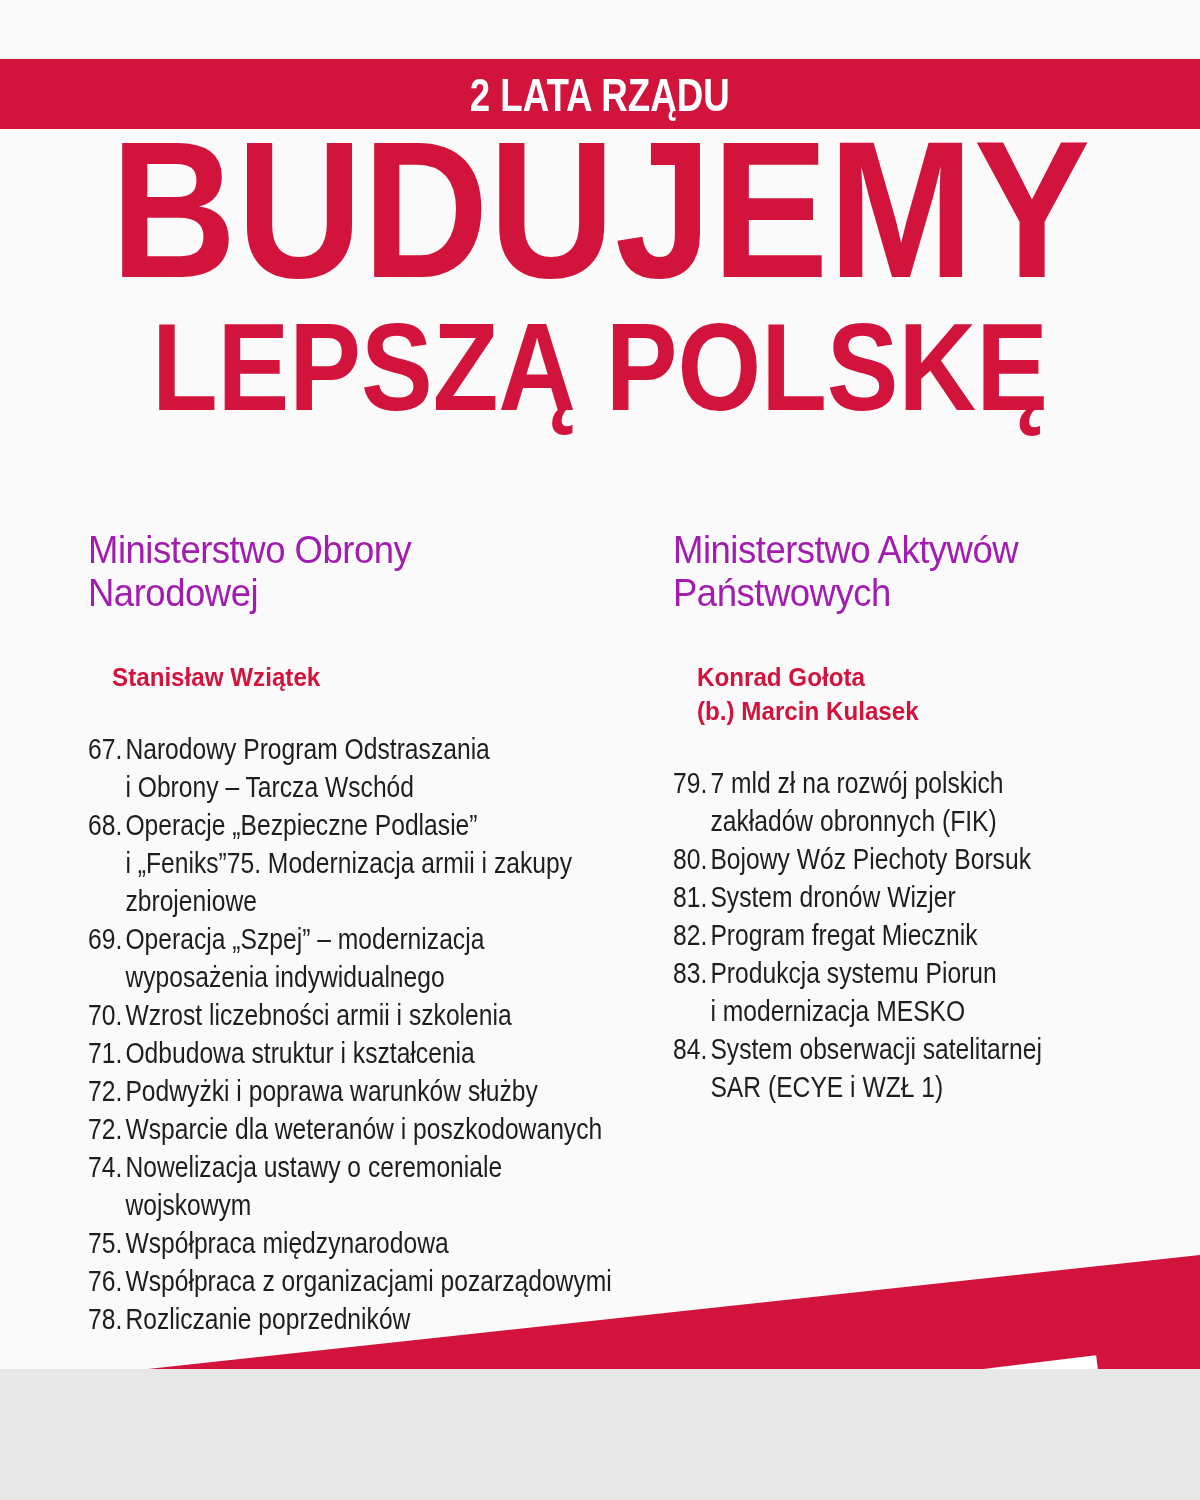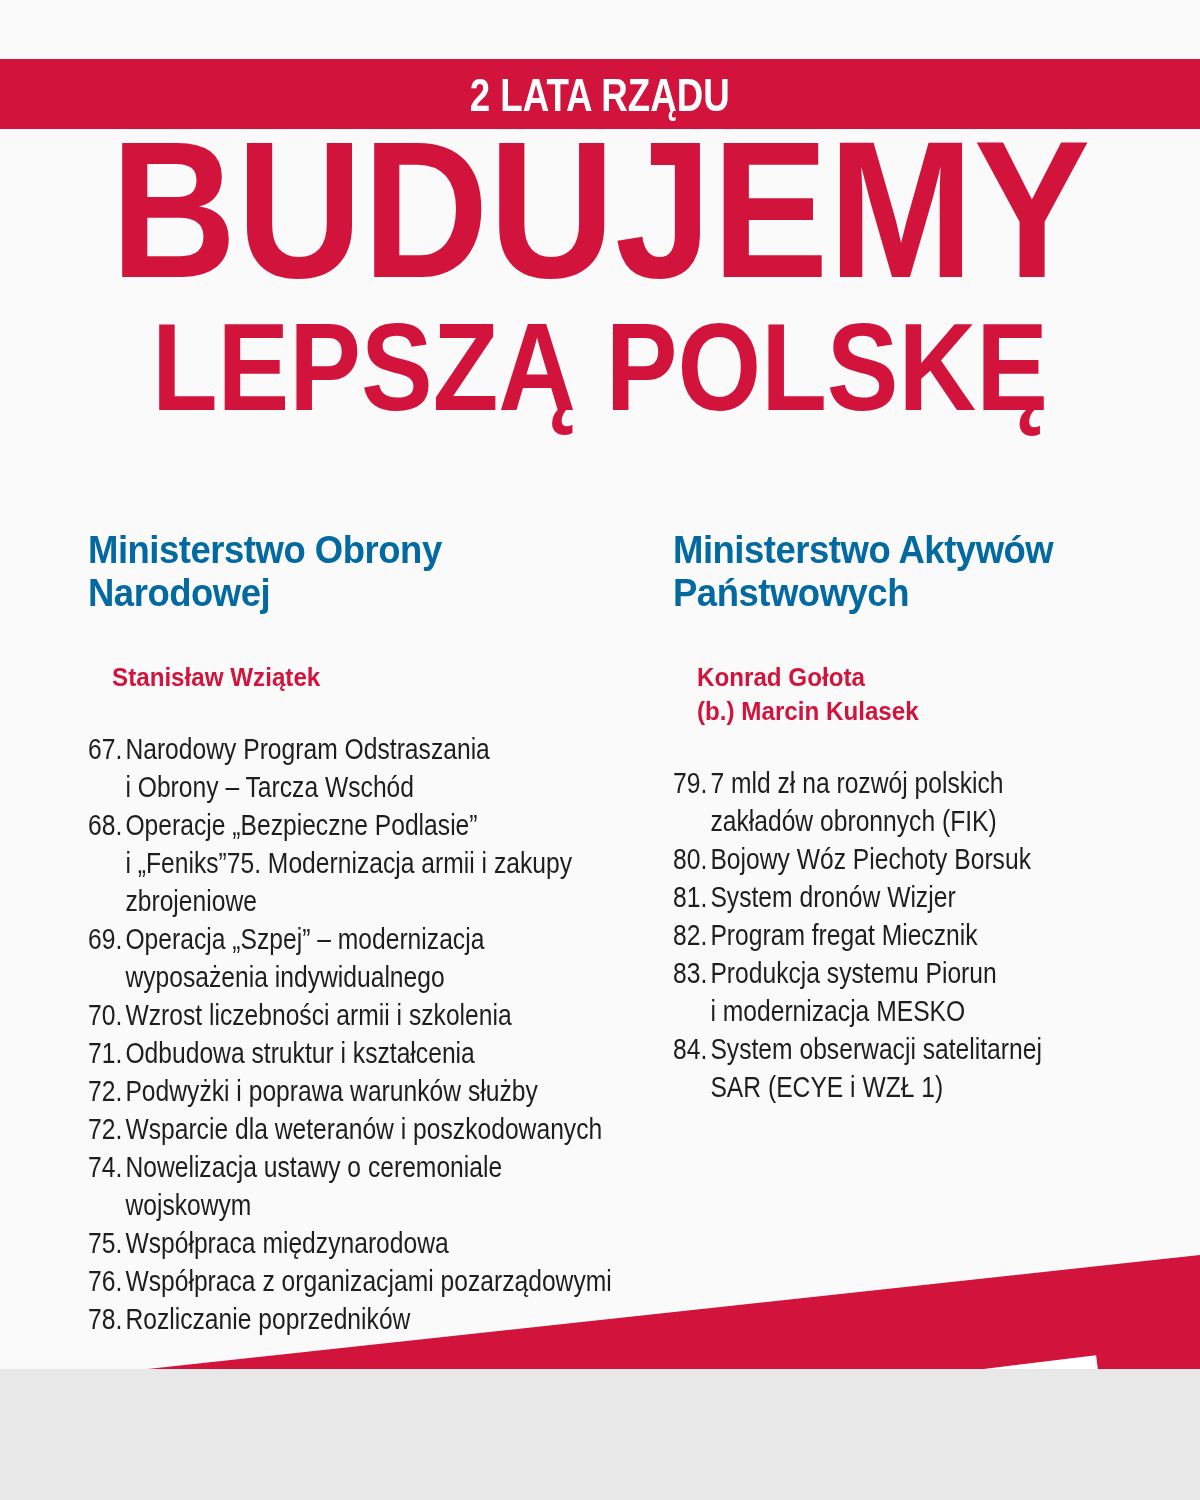--- a/index.html
+++ b/index.html
@@ -30,21 +30,21 @@
   }
   .title-line-1{top:113px;font-size:194px;}
   .title-line-1 .stretch{display:inline-block;transform:scaleX(0.90);transform-origin:center top;}
   .title-line-2{top:304px;font-size:125px;}
   .title-line-2 .stretch{display:inline-block;transform:scaleX(0.86);transform-origin:center top;}
   
   .col{position:absolute;top:486px;}
   .col-left{left:88px;width:600px;}
   .col-right{left:673px;width:560px;}
   .ministry{
-    font-size:38px;font-weight:700;color:#0369a1;
+    font-size:38px;font-weight:400;color:#a21caf;
     line-height:43px;letter-spacing:-0.5px;
     white-space:pre-line;
   }
   .ministry .stretch{display:inline-block;transform:scaleX(0.96);transform-origin:left top;white-space:pre-line;}
   .ministers{
     margin-top:11px;
     color:var(--red,#D2143C);font-size:26px;font-weight:700;line-height:34px;
     white-space:pre-line;
     margin-left:24px;
   }

